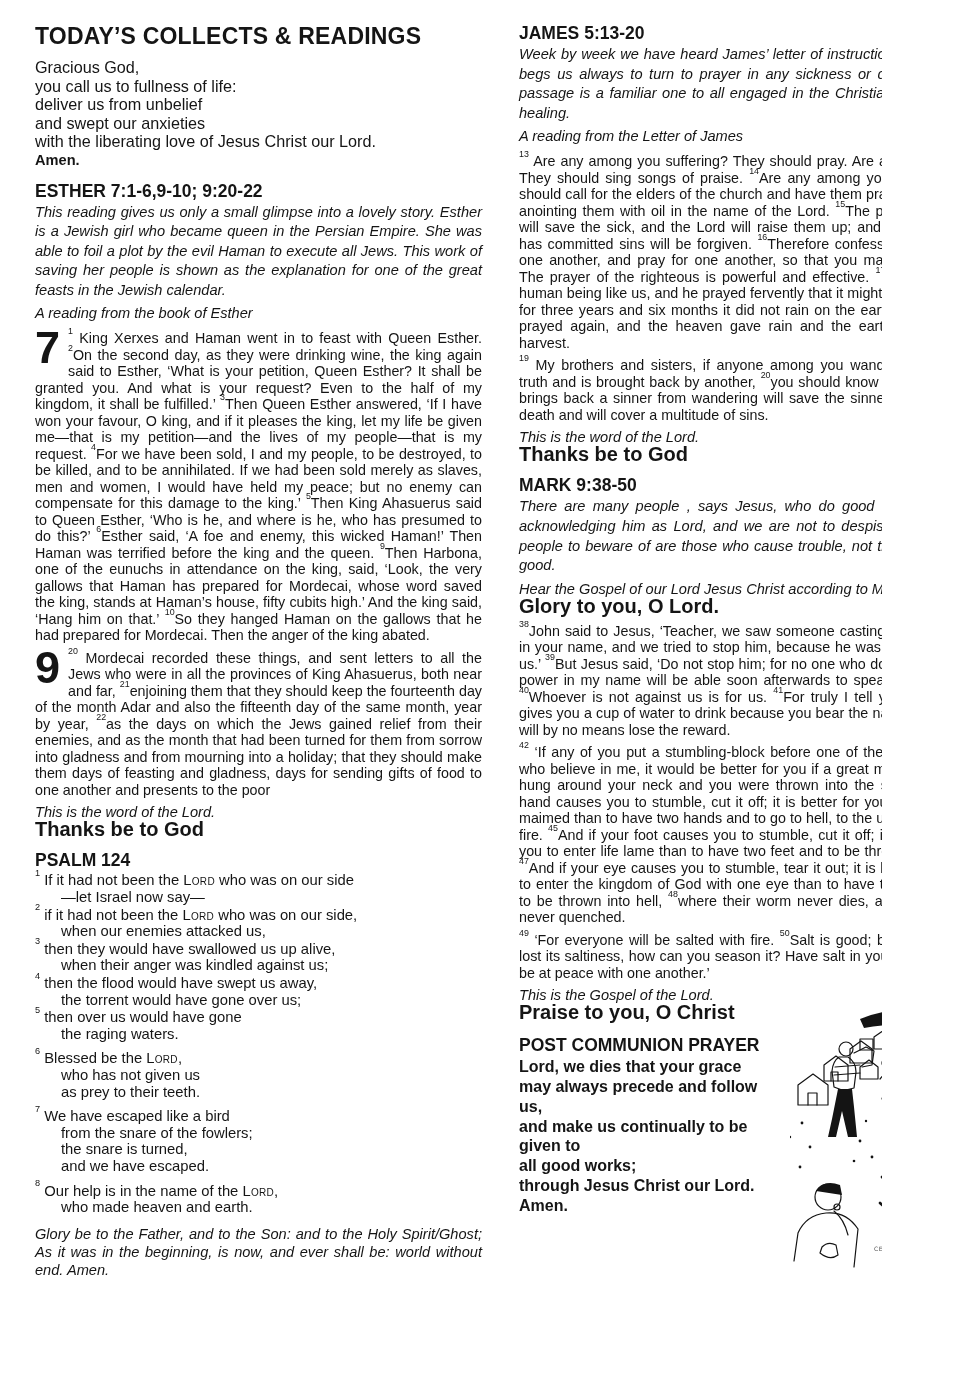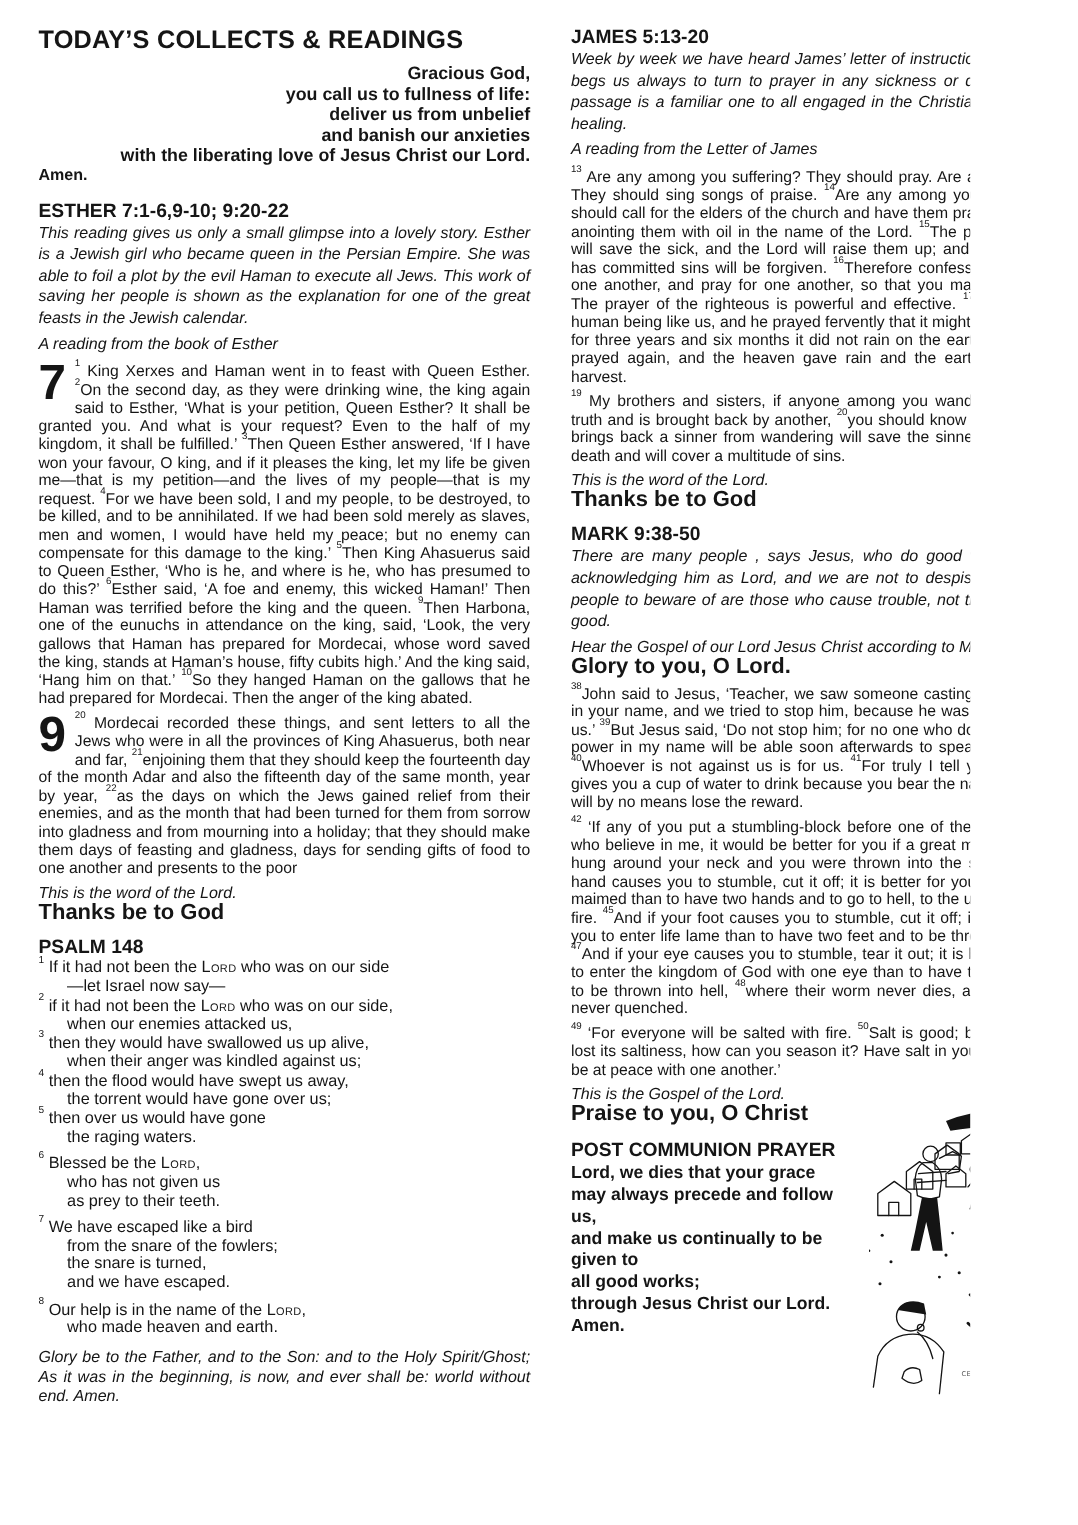--- a/index.html
+++ b/index.html
@@ -10,21 +10,21 @@
     font-family:"Liberation Sans", sans-serif;
     padding:24px 15px 18px 35px;
     display:flex; gap:37px;
   }
   .col { width:447px; flex:0 0 447px; }
 
   h1.title { font-size:23px; line-height:25px; font-weight:700; margin:0 0 9px 0; letter-spacing:0.2px; }
   h2.sect { font-size:17.5px; line-height:19px; font-weight:700; margin:13px 0 2px 0; }
   h2.sect.first { margin-top:0; }
 
-  .collect-line { font-weight:700; font-size:16.2px; line-height:18.5px;text-align:right; }
+  .collect-line { font-weight:400; font-size:16.2px; line-height:18.5px; }
   .amen { font-weight:700; font-size:14.6px; line-height:17px; margin-top:1px; }
 
   .intro { font-style:italic; font-size:14.6px; line-height:19.6px; text-align:justify; margin:1px 0 5px 0; }
   .announce { font-style:italic; font-size:14.6px; line-height:17px; margin:0 0 8px 0; }
 
   .reading { font-size:14.3px; line-height:16.5px; text-align:justify; margin:0 0 6px 0; }
   .dropcap { float:left; font-size:45px; line-height:33px; font-weight:700; margin:1px 8px 0 0; }
   sup { font-size:62%; line-height:0; position:relative; top:-0.38em; letter-spacing:0; }
 
   .resp-it { font-style:italic; font-size:14.6px; line-height:17px; margin:2px 0 0 0; }
@@ -54,41 +54,41 @@
 
 <div class="page">
 
   <div class="col">
     <h1 class="title">TODAY’S COLLECTS &amp; READINGS</h1>
 
     <div>
       <div class="collect-line">Gracious God,</div>
       <div class="collect-line">you call us to fullness of life:</div>
       <div class="collect-line">deliver us from unbelief</div>
-      <div class="collect-line">and banish our anxieties</div>
+      <div class="collect-line">and swept our anxieties</div>
       <div class="collect-line">with the liberating love of Jesus Christ our Lord.</div>
       <div class="amen">Amen.</div>
     </div>
 
     <h2 class="sect">ESTHER 7:1-6,9-10; 9:20-22</h2>
     <p class="intro">This reading gives us only a small glimpse into a lovely story. Esther is a Jewish girl who became queen in the Persian Empire. She was able to foil a plot by the evil Haman to execute all Jews. This work of saving her people is shown as the explanation for one of the great feasts in the Jewish calendar.</p>
     <p class="announce">A reading from the book of Esther</p>
 
     <p class="reading">
       <span class="dropcap">7</span><span><sup>1</sup> King Xerxes and Haman went in to feast with Queen Esther. <sup>2</sup>On the second day, as they were drinking wine, the king again said to Esther, ‘What is your petition, Queen Esther? It shall be granted you. And what is your request? Even to the half of my kingdom, it shall be fulfilled.’ <sup>3</sup>Then Queen Esther answered, ‘If I have won your favour, O king, and if it pleases the king, let my life be given me—that is my petition—and the lives of my people—that is my request. <sup>4</sup>For we have been sold, I and my people, to be destroyed, to be killed, and to be annihilated. If we had been sold merely as slaves, men and women, I would have held my peace; but no enemy can compensate for this damage to the king.’ <sup>5</sup>Then King Ahasuerus said to Queen Esther, ‘Who is he, and where is he, who has presumed to do this?’ <sup>6</sup>Esther said, ‘A foe and enemy, this wicked Haman!’ Then Haman was terrified before the king and the queen. <sup>9</sup>Then Harbona, one of the eunuchs in attendance on the king, said, ‘Look, the very gallows that Haman has prepared for Mordecai, whose word saved the king, stands at Haman’s house, fifty cubits high.’ And the king said, ‘Hang him on that.’ <sup>10</sup>So they hanged Haman on the gallows that he had prepared for Mordecai. Then the anger of the king abated.</span>
     </p>
 
     <p class="reading">
       <span class="dropcap">9</span><span><sup>20</sup> Mordecai recorded these things, and sent letters to all the Jews who were in all the provinces of King Ahasuerus, both near and far, <sup>21</sup>enjoining them that they should keep the fourteenth day of the month Adar and also the fifteenth day of the same month, year by year, <sup>22</sup>as the days on which the Jews gained relief from their enemies, and as the month that had been turned for them from sorrow into gladness and from mourning into a holiday; that they should make them days of feasting and gladness, days for sending gifts of food to one another and presents to the poor</span>
     </p>
 
     <p class="resp-it">This is the word of the Lord.</p>
     <p class="resp-bold">Thanks be to God</p>
 
-    <h2 class="sect">PSALM 148</h2>
+    <h2 class="sect">PSALM 124</h2>
 
     <div class="psalm">
       <div class="psalm-verse">
         <div class="pv-first"><sup>1</sup> <span>If it had not been the <span class="sc">Lord</span> who was on our side</span></div>
         <div class="pv-cont">—let Israel now say—</div>
       </div>
       <div class="psalm-verse">
         <div class="pv-first"><sup>2</sup> <span>if it had not been the <span class="sc">Lord</span> who was on our side,</span></div>
         <div class="pv-cont">when our enemies attacked us,</div>
       </div>

